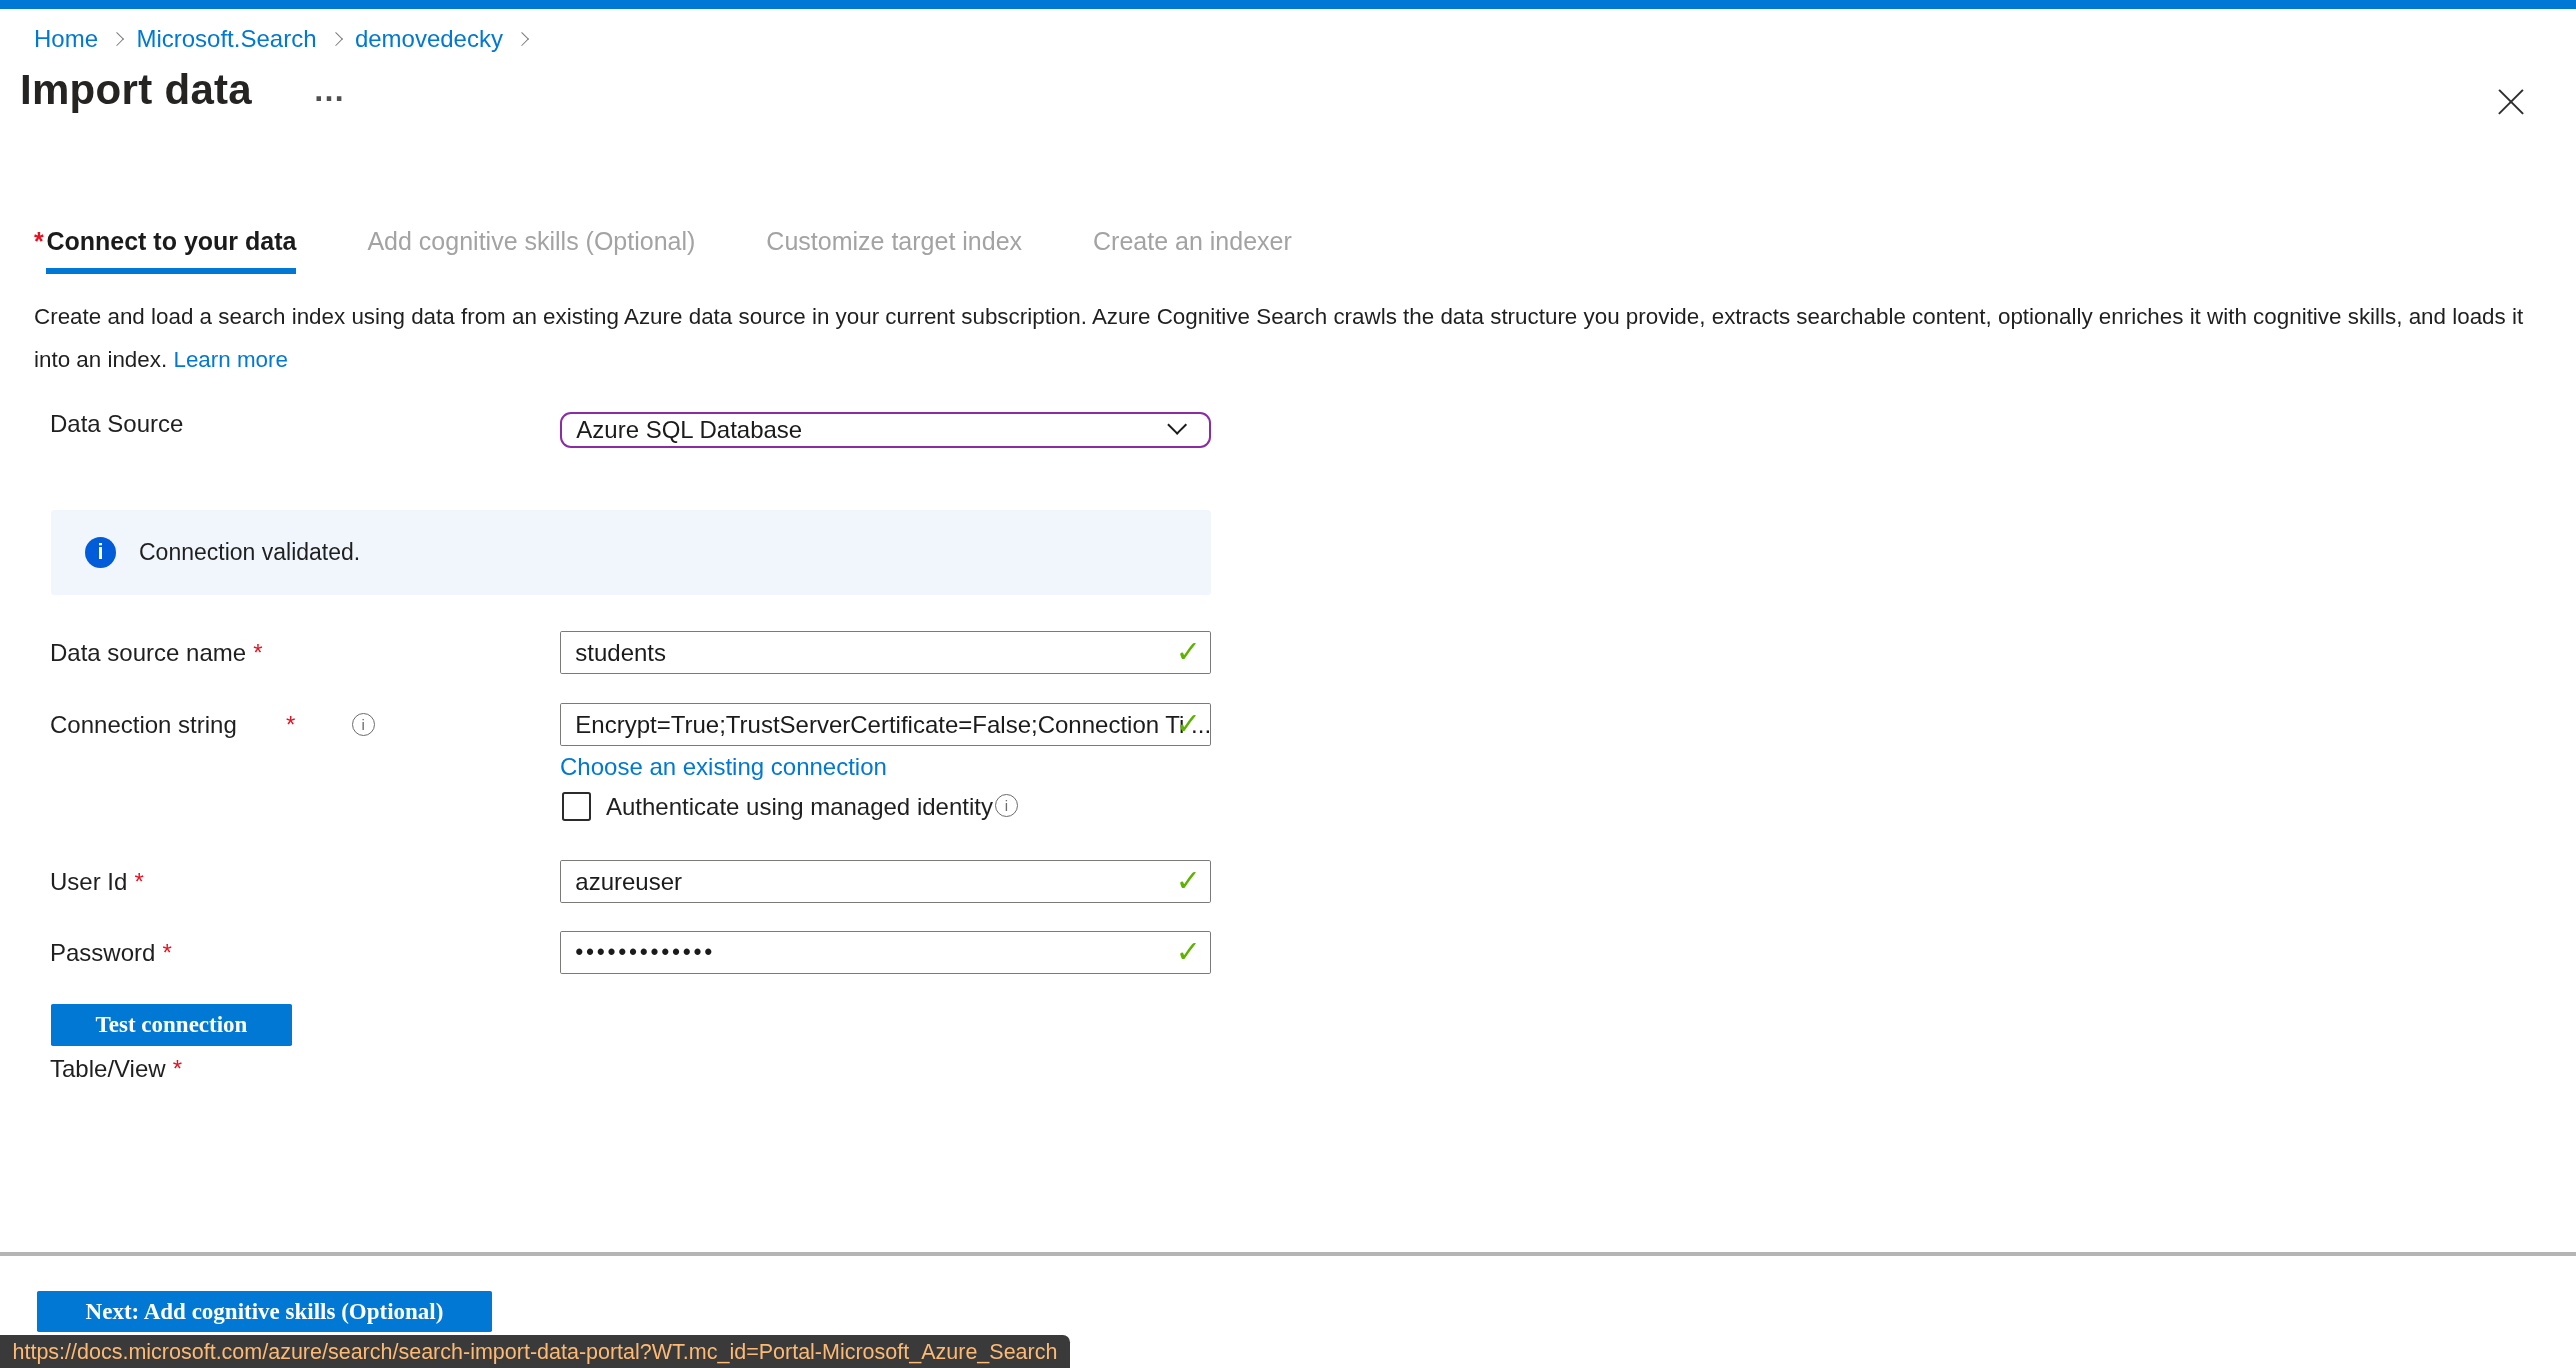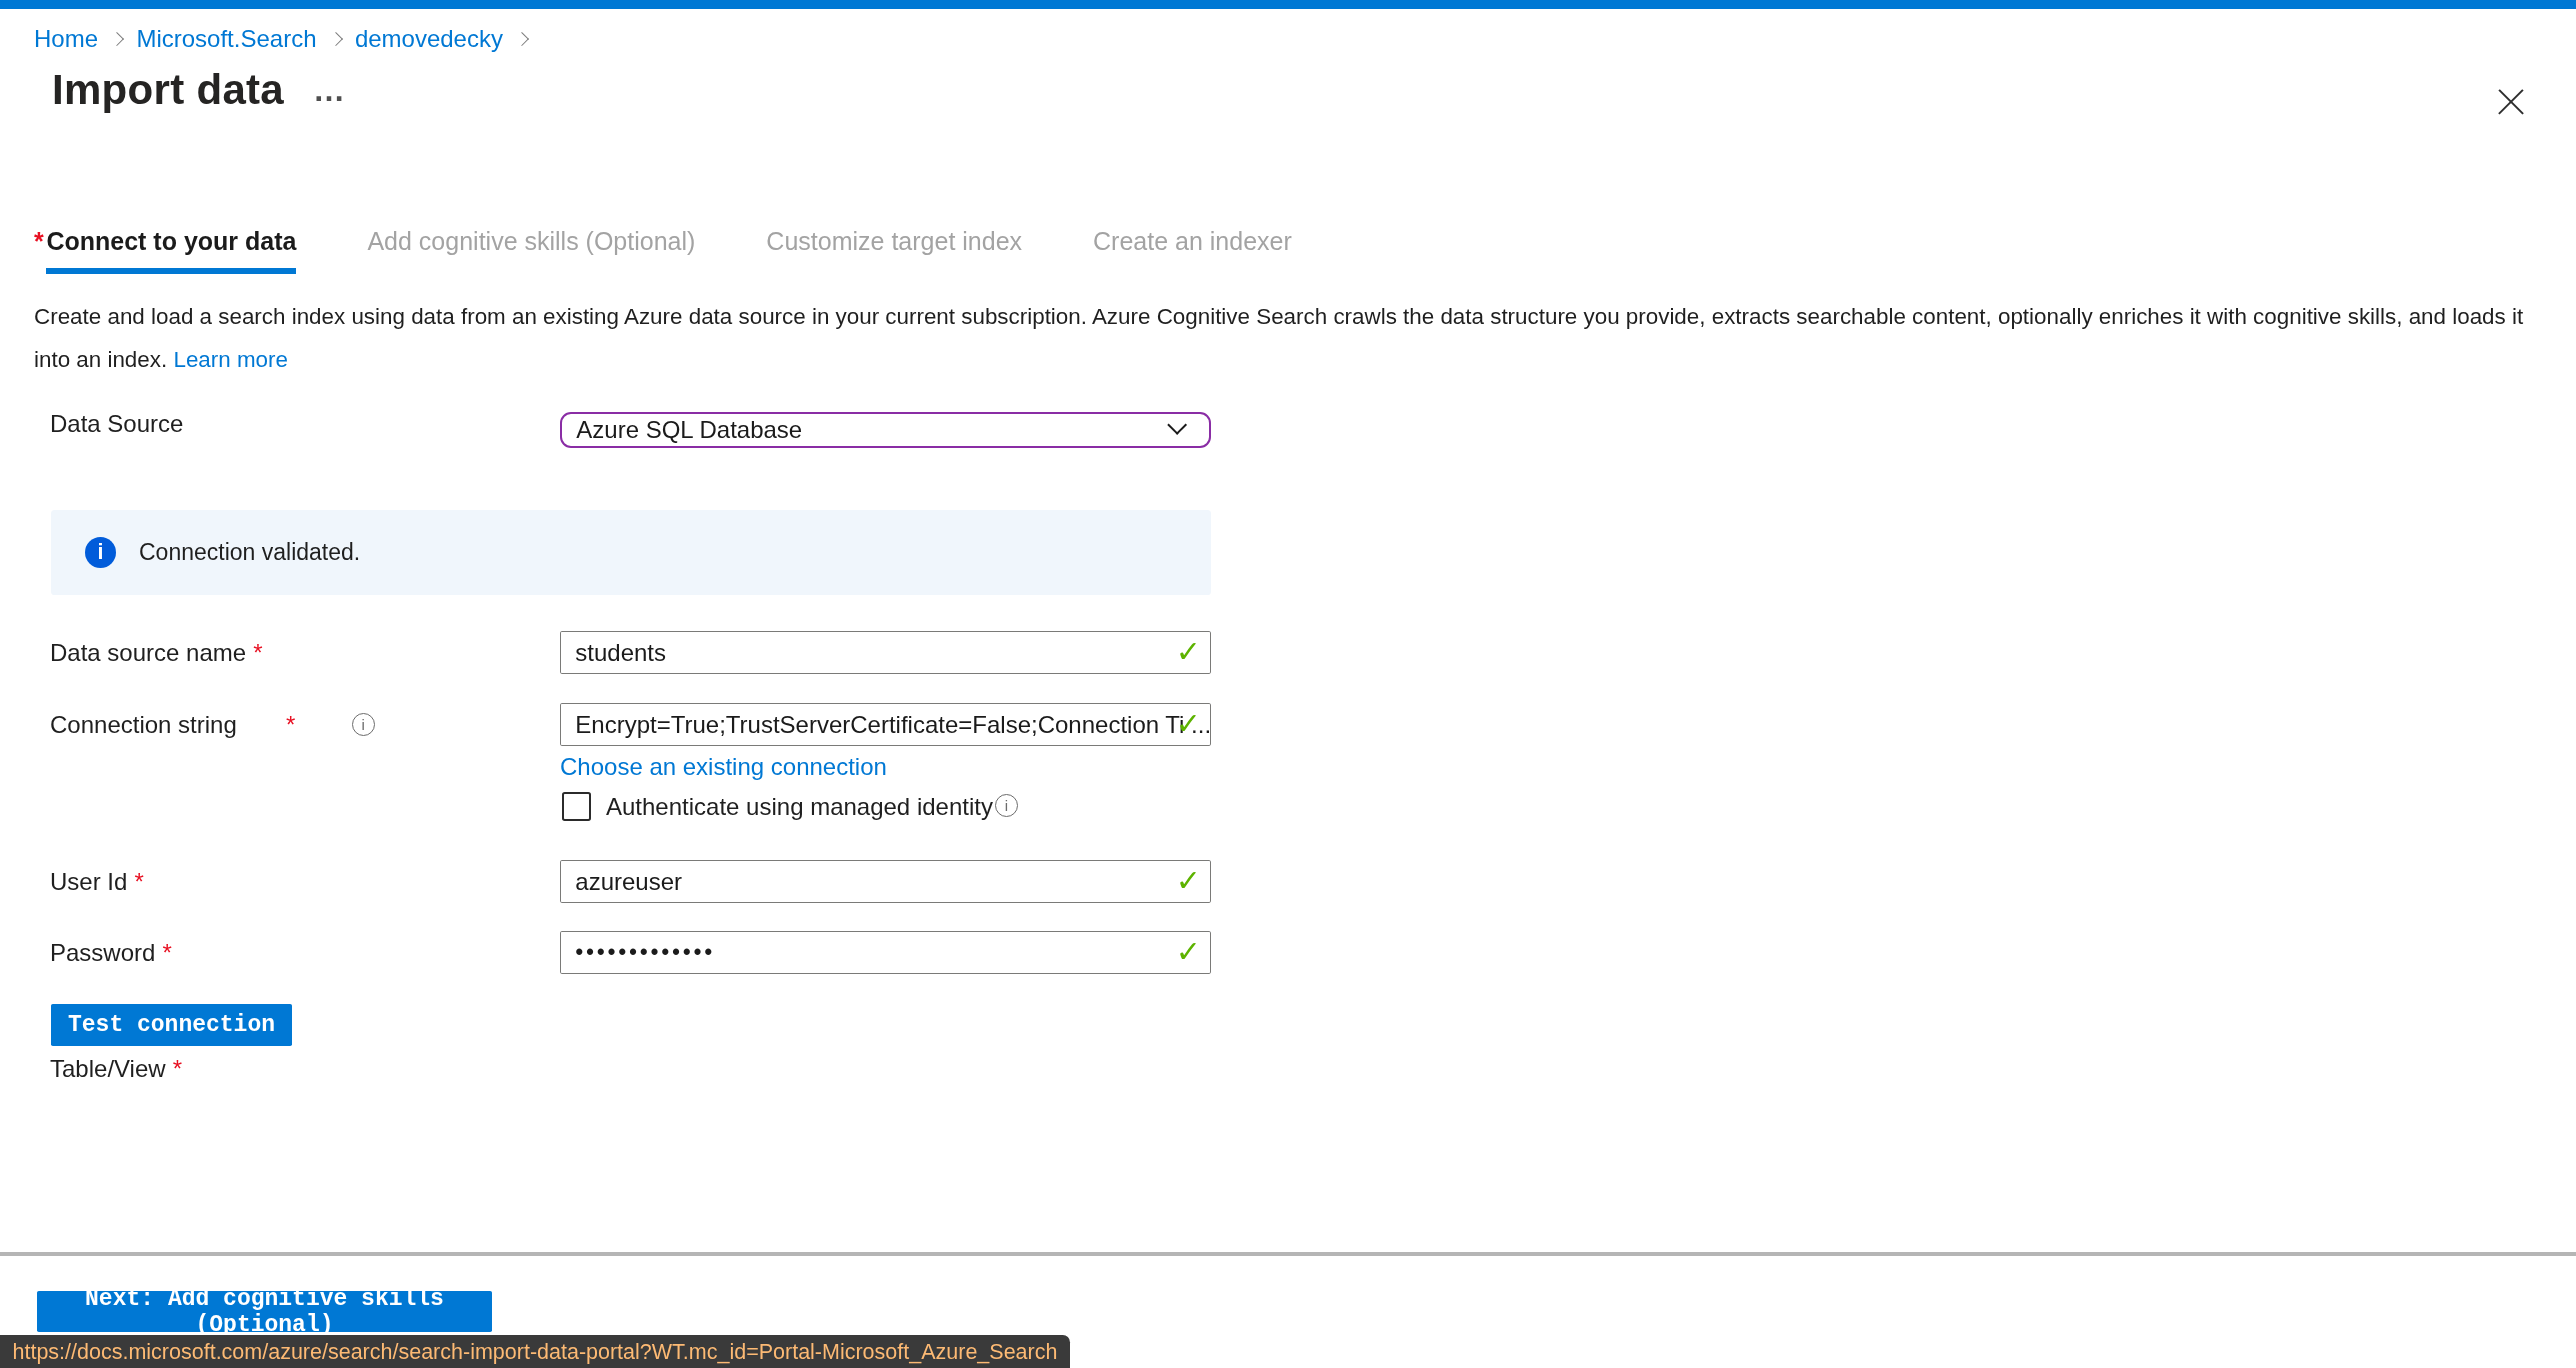--- a/index.html
+++ b/index.html
@@ -6,21 +6,21 @@
   html,body { background:#ffffff; }
   body { font-family:"Liberation Sans","DejaVu Sans",sans-serif; color:#323130; }
   .page { position:relative; width:2576px; height:1369px; background:#ffffff; overflow:hidden; }
 
   
   .topbar { position:absolute; left:0; top:0; width:2576px; height:9px; background:#0078d4; }
   .breadcrumb { position:absolute; left:34px; top:25px; display:flex; align-items:center; font-size:24px; }
   .crumb { color:#0078d4; text-decoration:none; cursor:pointer; }
   .crumb-sep { width:9.8px; height:9.8px; border-top:1.8px solid #7d7d7d; border-right:1.8px solid #7d7d7d;
                transform:rotate(45deg); margin:0 14.3px; display:inline-block; }
-  .page-title { position:absolute; left:52px; top:66px; font-size:42px; font-weight:700; color:#252423; letter-spacing:0.3px; }
+  .page-title { position:absolute; left:20px; top:66px; font-size:42px; font-weight:700; color:#252423; letter-spacing:0.3px; }
   .more-dots { position:absolute; left:313px; top:72px; font-size:32px; font-weight:700; color:#4f4f4f; cursor:pointer; letter-spacing:1.8px; }
   .close-btn { position:absolute; left:2490px; top:81px; width:41px; height:41px; cursor:pointer; }
   .close-btn::before, .close-btn::after { content:""; position:absolute; left:50%; top:50%; width:34px; height:2.3px; background:#2f2f2f; }
   .close-btn::before { transform:translate(-50%,-50%) rotate(45deg); }
   .close-btn::after  { transform:translate(-50%,-50%) rotate(-45deg); }
 
   
   .tabs { position:absolute; left:34px; top:227px; display:flex; gap:71px; font-size:25px; align-items:flex-start; }
   .tab { color:#a3a3a3; cursor:pointer; white-space:nowrap; }
   .tab .req { color:#e81123; font-weight:700; margin-right:2.7px; }
@@ -61,21 +61,21 @@
   .choose-link { position:absolute; left:560px; top:753px; font-size:24px; }
 
   .checkbox { position:absolute; left:562px; top:792px; width:29px; height:29px; border:2.2px solid #2b2b2b;
               border-radius:2.7px; background:#fff; cursor:pointer; }
   .checkbox-label { position:absolute; left:606px; top:792px; height:30px; display:flex; align-items:center;
                     font-size:24px; color:#1f1f1f; }
   .checkbox-info { position:absolute; left:995px; top:794px; }
 
   .password-value { font-size:23px; letter-spacing:2.7px; }
 
-  .primary-btn { border:none; background:#0078d4; color:#ffffff; font-family:Liberation Mono, monospace; font-size:23px; font-weight:700;
+  .primary-btn { border:none; background:#0078d4; color:#ffffff; font-family:Liberation Serif, serif; font-size:23px; font-weight:700;
                  border-radius:1.8px; cursor:pointer; display:flex; align-items:center; justify-content:center; }
   .test-btn { position:absolute; left:51px; top:1004px; width:241px; height:42px; }
   .next-btn { position:absolute; left:37px; top:1291px; width:455px; height:41px; }
 
   .footer-divider { position:absolute; left:0; top:1252px; width:2576px; height:3.6px; background:#b5b5b5; }
 
   .status-bar { position:absolute; left:0; top:1335px; height:34px; background:#3a3a3a; color:#fdba74;
                 display:inline-flex; align-items:center; padding:0 12.5px; font-size:21.5px; border-radius:0 7.2px 0 0; }
 </style>
 </head>

